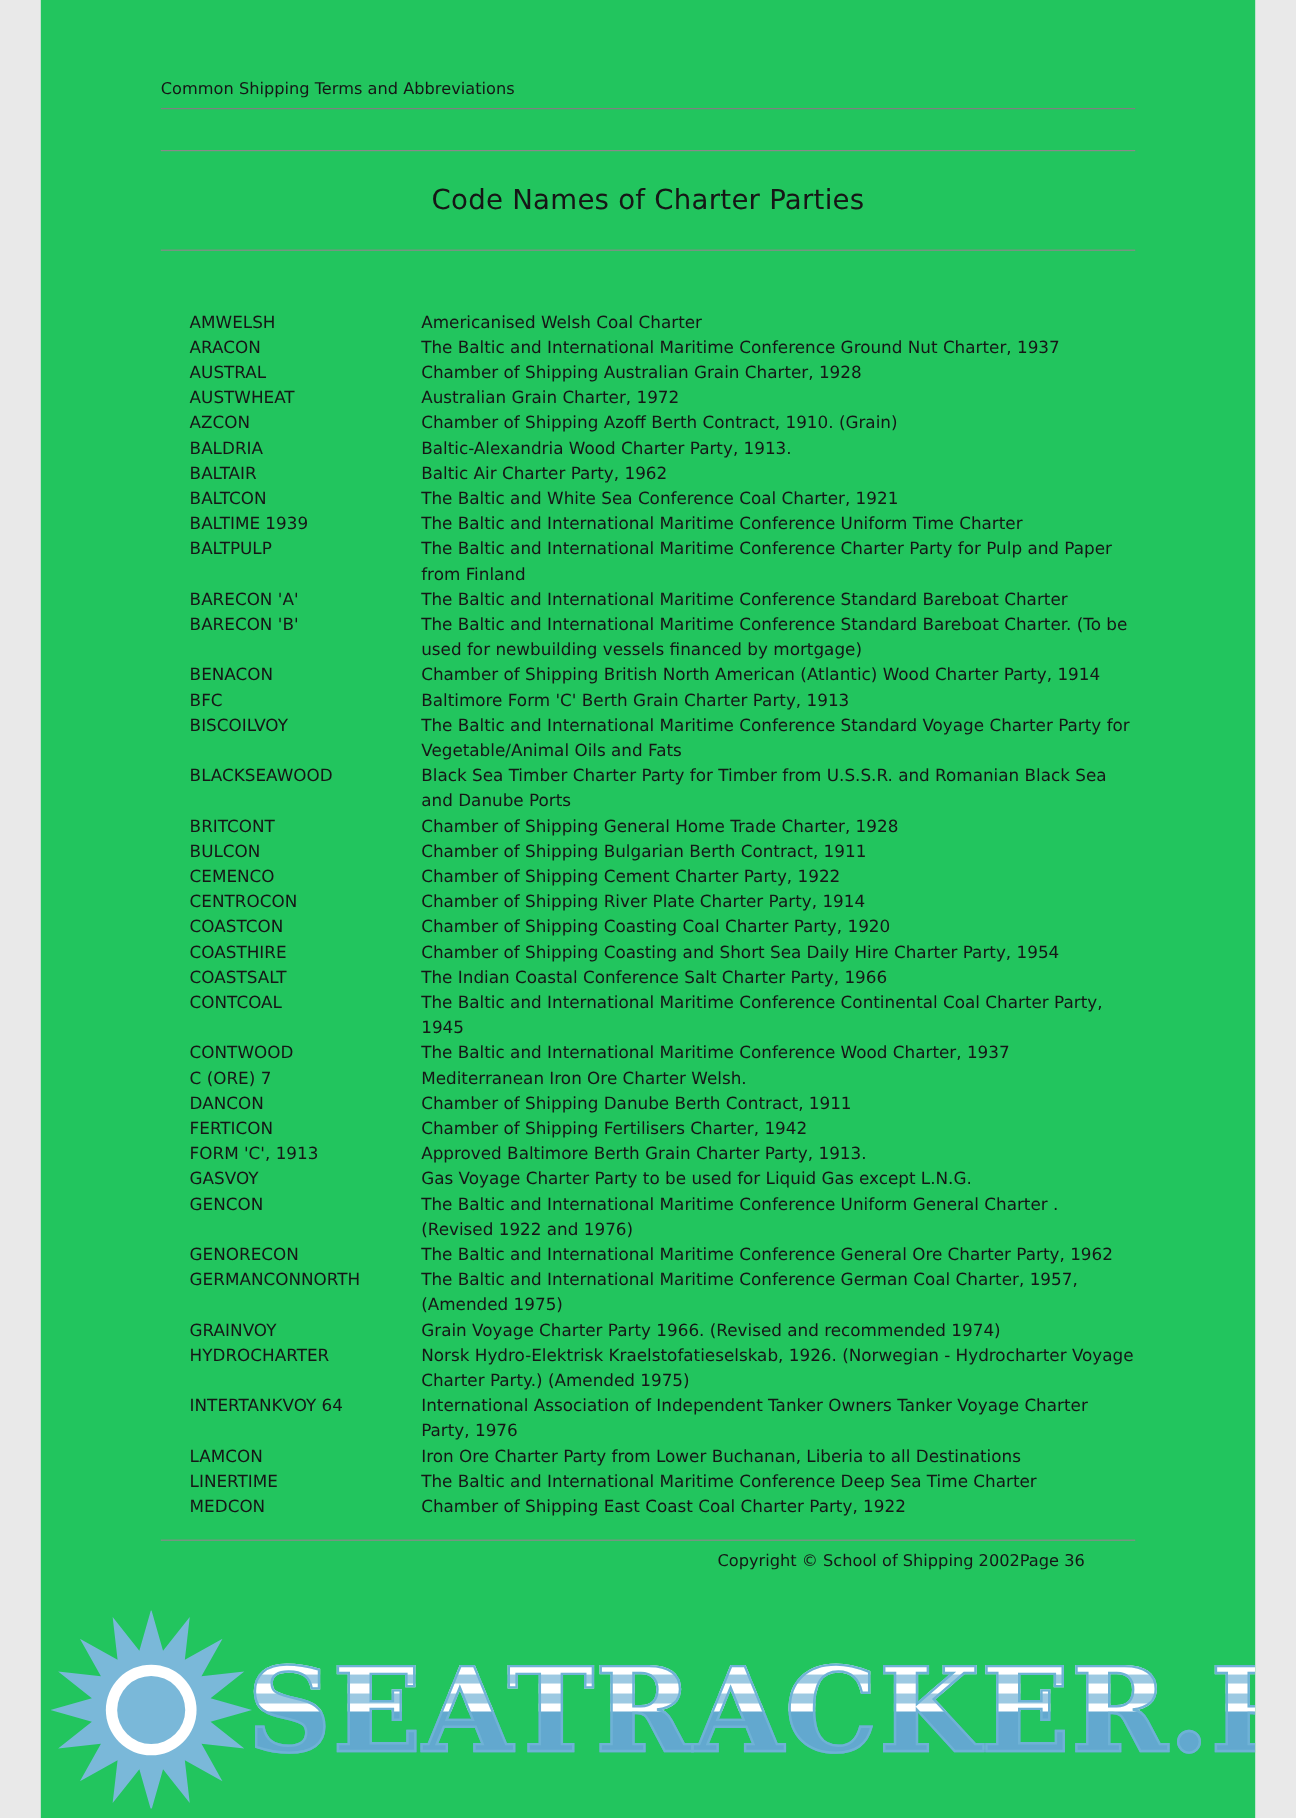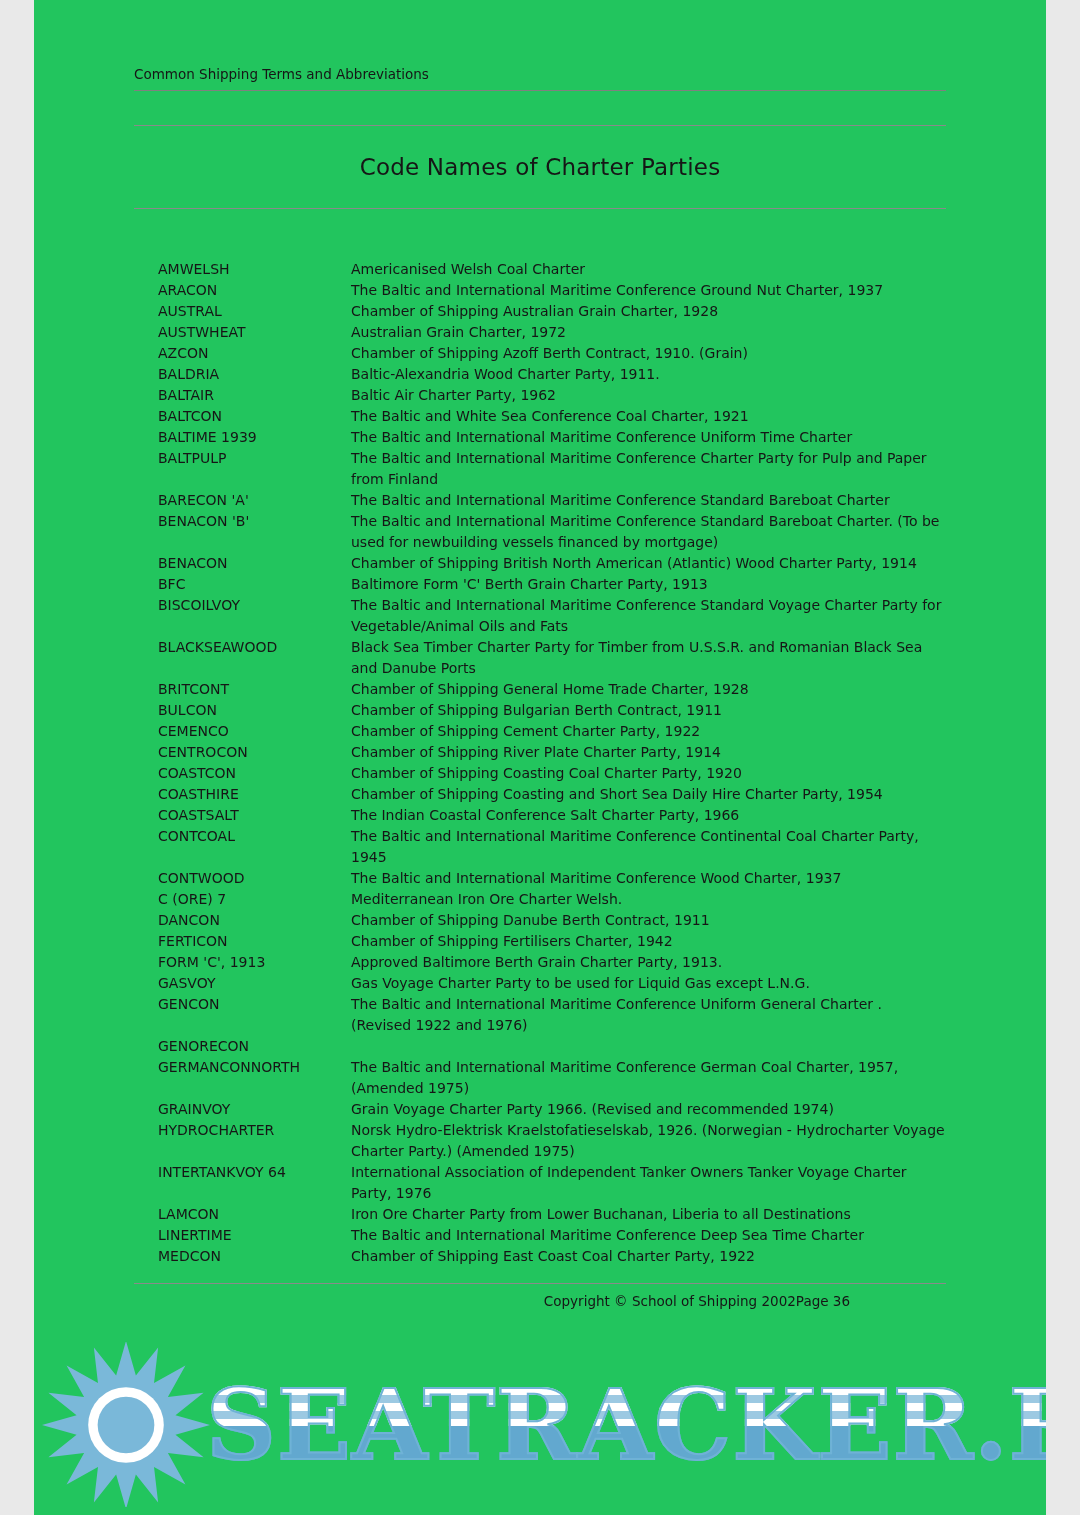--- a/index.html
+++ b/index.html
@@ -44,21 +44,21 @@
     position: absolute;
     left: 100px;
     right: 100px;
     top: 1283px;
     border-top: 1px solid #8a8a8a;
     padding-top: 9px;
     display: flex;
     justify-content: flex-end;
     font-size: 13.5px;
   }
-  .footer .page-num { margin-right: 96px; }
+  .footer .page-num { margin-right: 42px; }
   .watermark {
     position: absolute;
     left: 8px;
     right: 0;
     top: 1342px;
     height: 165px;
     display: flex;
     align-items: center;
     white-space: nowrap;
     overflow: hidden;
@@ -122,21 +122,21 @@
         <div class="entry-desc">Australian Grain Charter, 1972</div>
       </div>
 
       <div class="entry-row">
         <div class="entry-code">AZCON</div>
         <div class="entry-desc">Chamber of Shipping Azoff Berth Contract, 1910. (Grain)</div>
       </div>
 
       <div class="entry-row">
         <div class="entry-code">BALDRIA</div>
-        <div class="entry-desc">Baltic-Alexandria Wood Charter Party, 1911.</div>
+        <div class="entry-desc">Baltic-Alexandria Wood Charter Party, 1913.</div>
       </div>
 
       <div class="entry-row">
         <div class="entry-code">BALTAIR</div>
         <div class="entry-desc">Baltic Air Charter Party, 1962</div>
       </div>
 
       <div class="entry-row">
         <div class="entry-code">BALTCON</div>
         <div class="entry-desc">The Baltic and White Sea Conference Coal Charter, 1921</div>
@@ -151,21 +151,21 @@
         <div class="entry-code">BALTPULP</div>
         <div class="entry-desc">The Baltic and International Maritime Conference Charter Party for Pulp and Paper from Finland</div>
       </div>
 
       <div class="entry-row">
         <div class="entry-code">BARECON 'A'</div>
         <div class="entry-desc">The Baltic and International Maritime Conference Standard Bareboat Charter</div>
       </div>
 
       <div class="entry-row">
-        <div class="entry-code">BENACON 'B'</div>
+        <div class="entry-code">BARECON 'B'</div>
         <div class="entry-desc">The Baltic and International Maritime Conference Standard Bareboat Charter. (To be used for newbuilding vessels financed by mortgage)</div>
       </div>
 
       <div class="entry-row">
         <div class="entry-code">BENACON</div>
         <div class="entry-desc">Chamber of Shipping British North American (Atlantic) Wood Charter Party, 1914</div>
       </div>
 
       <div class="entry-row">
         <div class="entry-code">BFC</div>
@@ -252,20 +252,21 @@
         <div class="entry-desc">Gas Voyage Charter Party to be used for Liquid Gas except L.N.G.</div>
       </div>
 
       <div class="entry-row">
         <div class="entry-code">GENCON</div>
         <div class="entry-desc">The Baltic and International Maritime Conference Uniform General Charter . (Revised 1922 and 1976)</div>
       </div>
 
       <div class="entry-row">
         <div class="entry-code">GENORECON</div>
+        <div class="entry-desc">The Baltic and International Maritime Conference General Ore Charter Party, 1962</div>
       </div>
 
       <div class="entry-row">
         <div class="entry-code">GERMANCONNORTH</div>
         <div class="entry-desc">The Baltic and International Maritime Conference German Coal Charter, 1957, (Amended 1975)</div>
       </div>
 
       <div class="entry-row">
         <div class="entry-code">GRAINVOY</div>
         <div class="entry-desc">Grain Voyage Charter Party 1966. (Revised and recommended 1974)</div>

